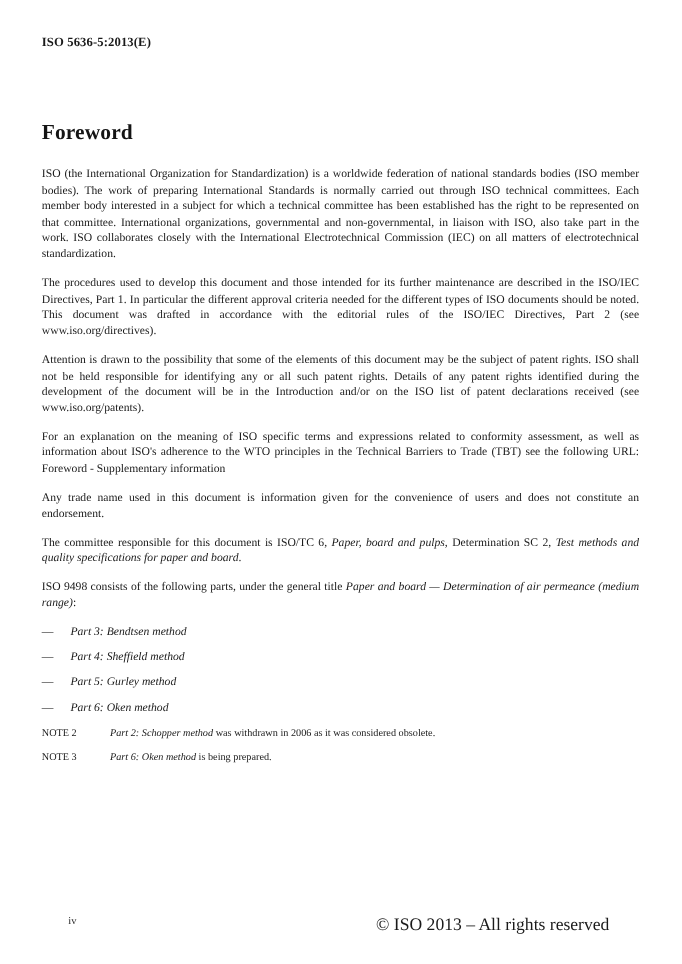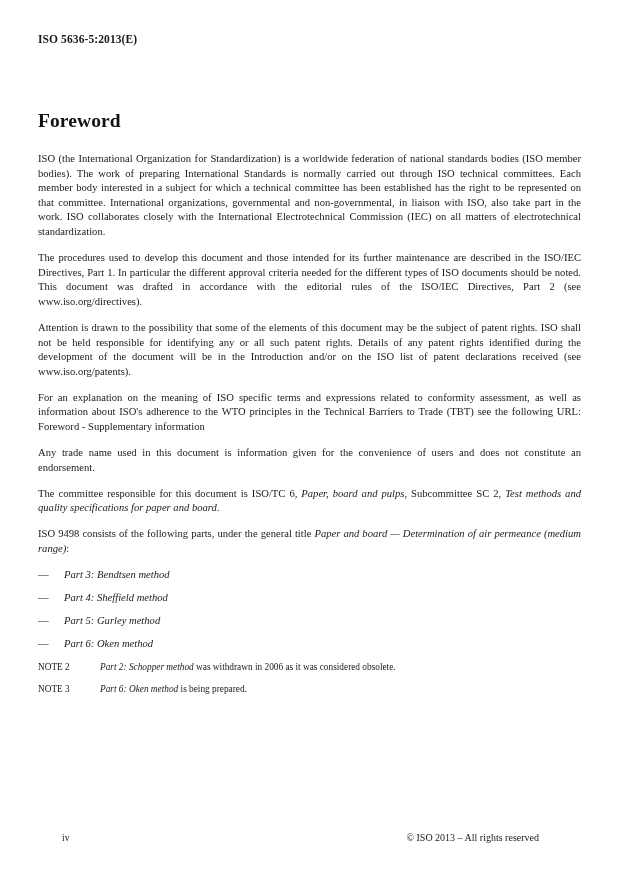--- a/index.html
+++ b/index.html
@@ -101,23 +101,23 @@
   }
   .footer .folio {
     position: absolute;
     left: 0;
     top: 0;
     font-size: 9.6px;
     color: #1a1a1a;
   }
   .footer .copyright {
     position: absolute;
-    right: 16px;
+    right: 1px;
     top: 0;
-    font-size: 10px;
+    font-size: 16px;
     color: #1a1a1a;
     white-space: nowrap;
   }
 </style>
 </head>
 <body>
 
 <div class="page">
 
   <div class="running-header">ISO 5636-5:2013(E)</div>
@@ -129,21 +129,21 @@
     <p class="para">ISO (the International Organization for Standardization) is a worldwide federation of national standards bodies (ISO member bodies). The work of preparing International Standards is normally carried out through ISO technical committees. Each member body interested in a subject for which a technical committee has been established has the right to be represented on that committee. International organizations, governmental and non-governmental, in liaison with ISO, also take part in the work. ISO collaborates closely with the International Electrotechnical Commission (IEC) on all matters of electrotechnical standardization.</p>
 
     <p class="para">The procedures used to develop this document and those intended for its further maintenance are described in the ISO/IEC Directives, Part 1. In particular the different approval criteria needed for the different types of ISO documents should be noted. This document was drafted in accordance with the editorial rules of the ISO/IEC Directives, Part 2 (see www.iso.org/directives).</p>
 
     <p class="para">Attention is drawn to the possibility that some of the elements of this document may be the subject of patent rights. ISO shall not be held responsible for identifying any or all such patent rights. Details of any patent rights identified during the development of the document will be in the Introduction and/or on the ISO list of patent declarations received (see www.iso.org/patents).</p>
 
     <p class="para">For an explanation on the meaning of ISO specific terms and expressions related to conformity assessment, as well as information about ISO's adherence to the WTO principles in the Technical Barriers to Trade (TBT) see the following URL: Foreword - Supplementary information</p>
 
     <p class="para">Any trade name used in this document is information given for the convenience of users and does not constitute an endorsement.</p>
 
-    <p class="para"><span>The committee responsible for this document is ISO/TC 6, </span><span class="it">Paper, board and pulps</span><span>, Subcommittee SC 2, </span><span class="it">Test methods and quality specifications for paper and board</span><span>.</span></p>
+    <p class="para"><span>The committee responsible for this document is ISO/TC 6, </span><span class="it">Paper, board and pulps</span><span>, Determination SC 2, </span><span class="it">Test methods and quality specifications for paper and board</span><span>.</span></p>
 
 
     <p class="para"><span>ISO 9498 consists of the following parts, under the general title </span><span class="it">Paper and board — Determination of air permeance (medium range)</span><span>:</span></p>
 
     <ul class="parts-list">
       <li><span class="dash">—</span><span>Part 3: Bendtsen method</span></li>
       <li><span class="dash">—</span><span>Part 4: Sheffield method</span></li>
       <li><span class="dash">—</span><span>Part 5: Gurley method</span></li>
       <li><span class="dash">—</span><span>Part 6: Oken method</span></li>
     </ul>

